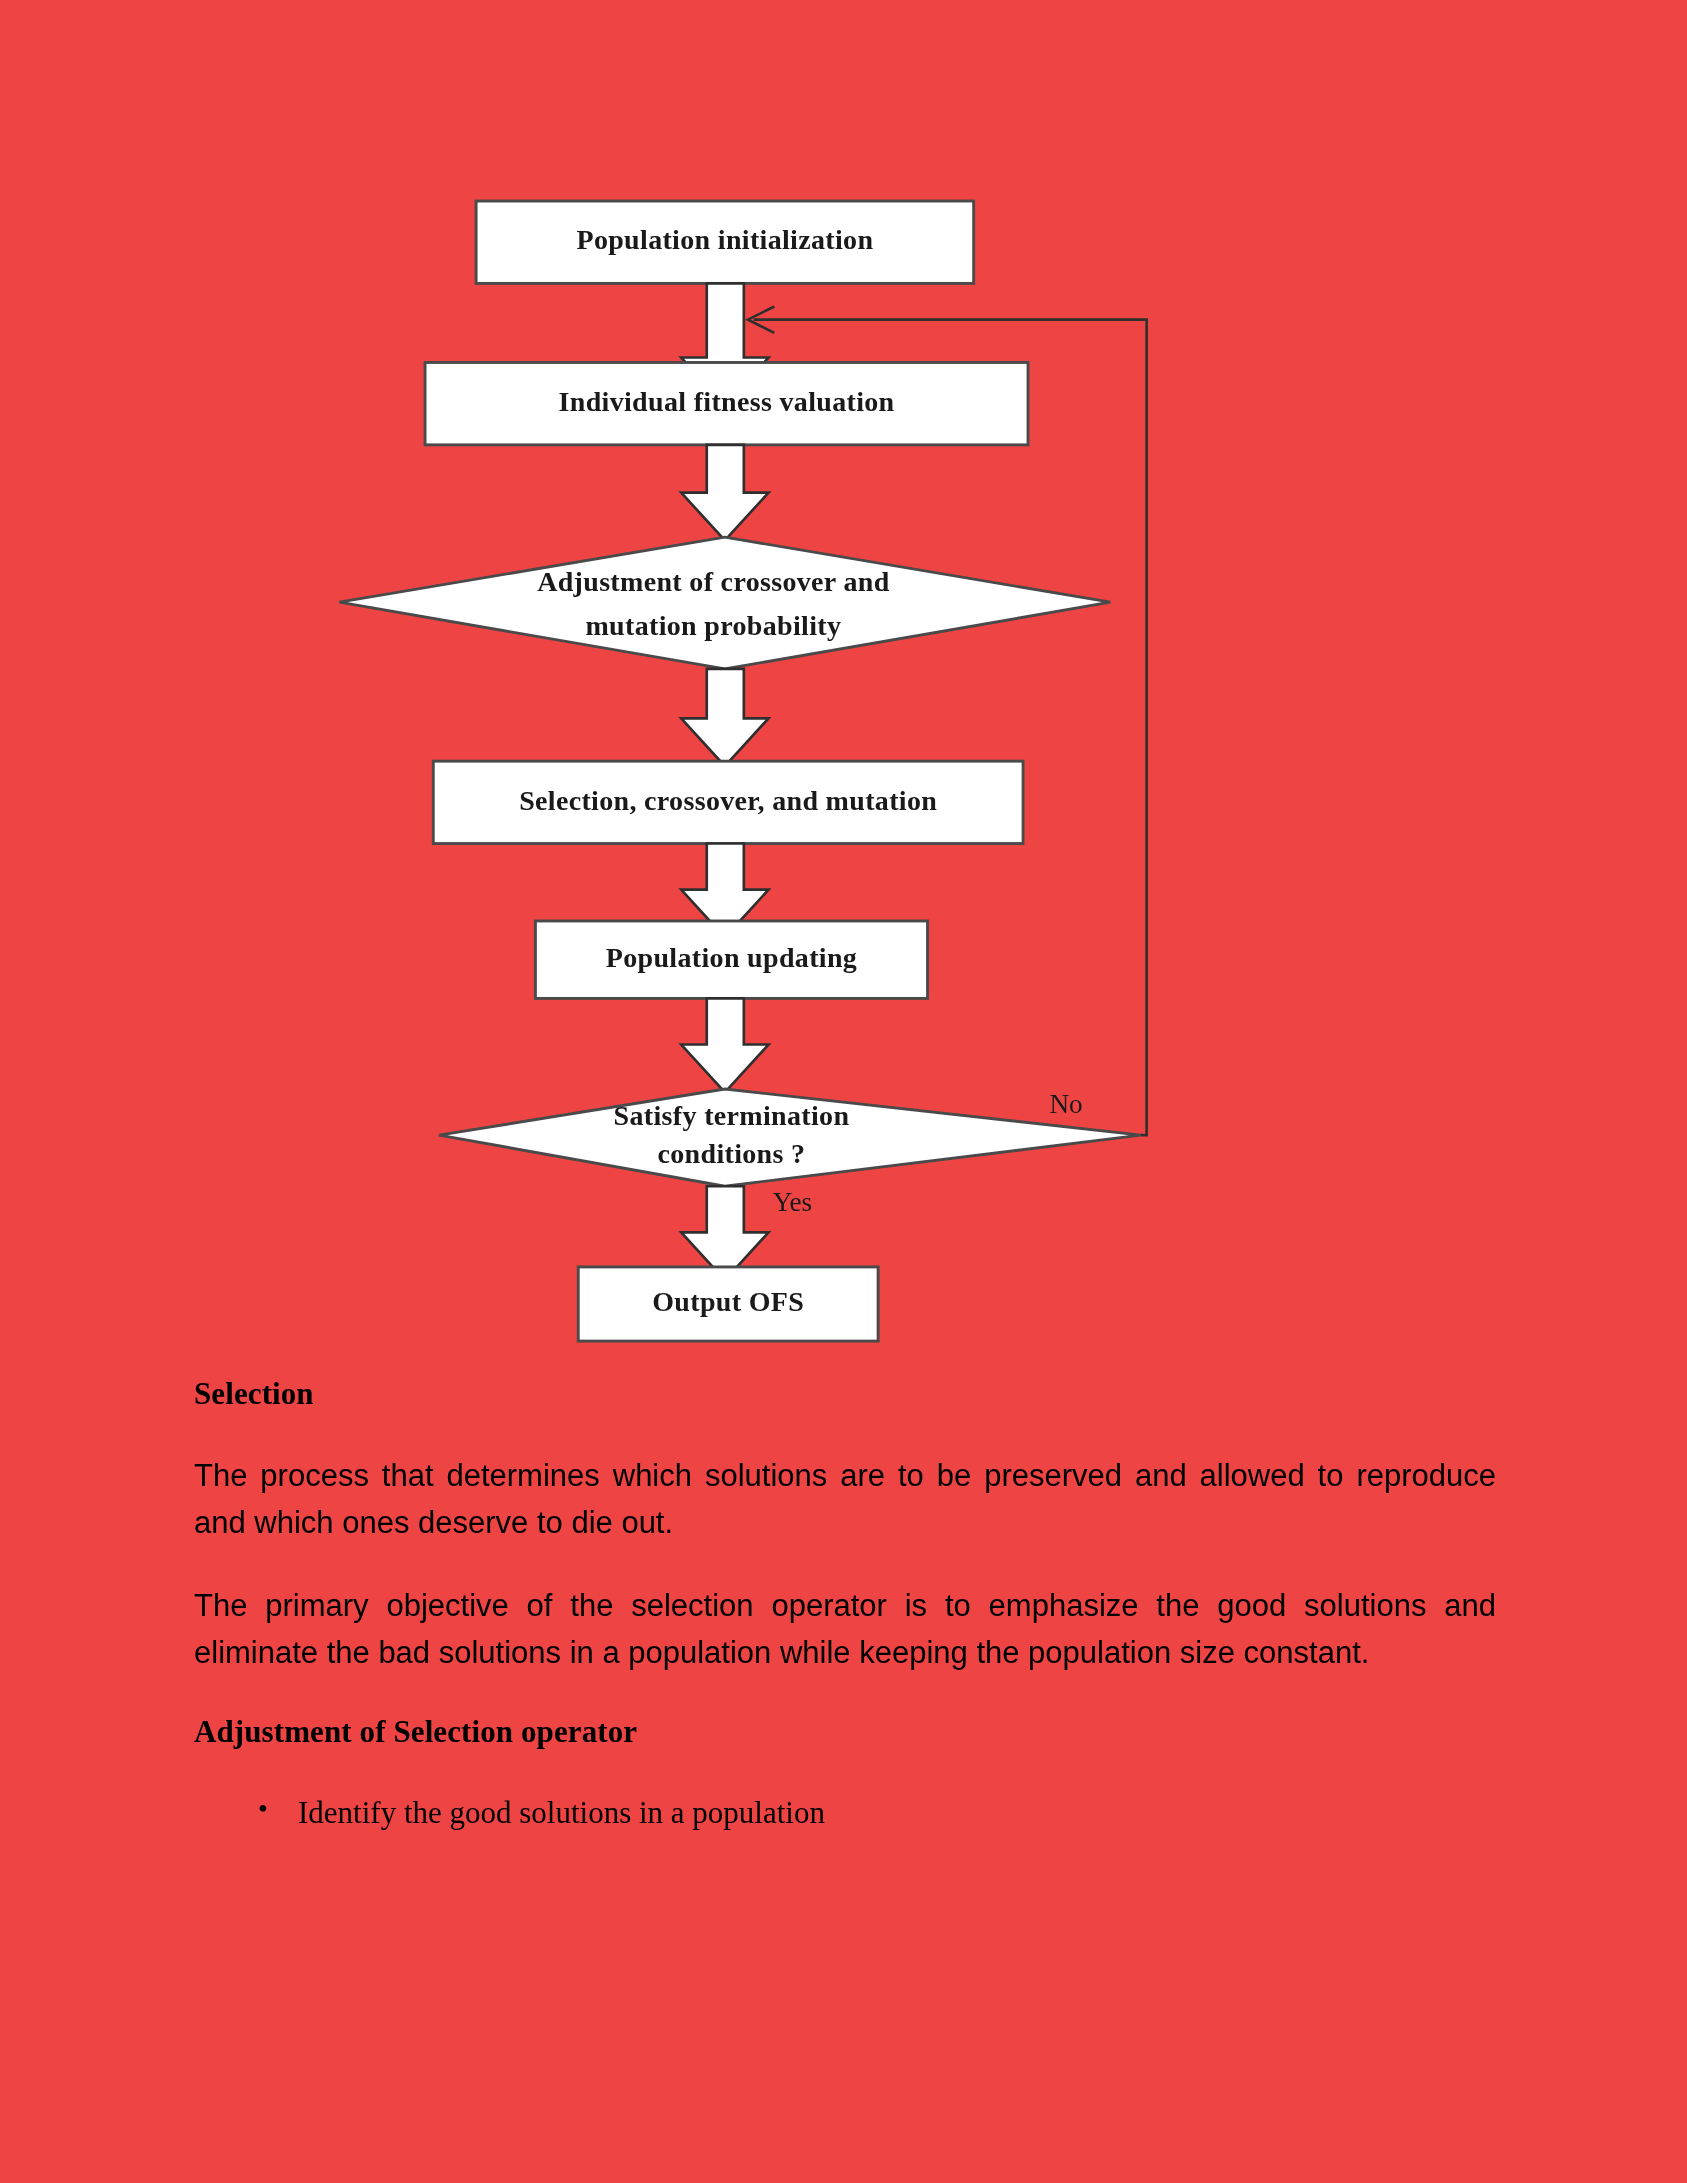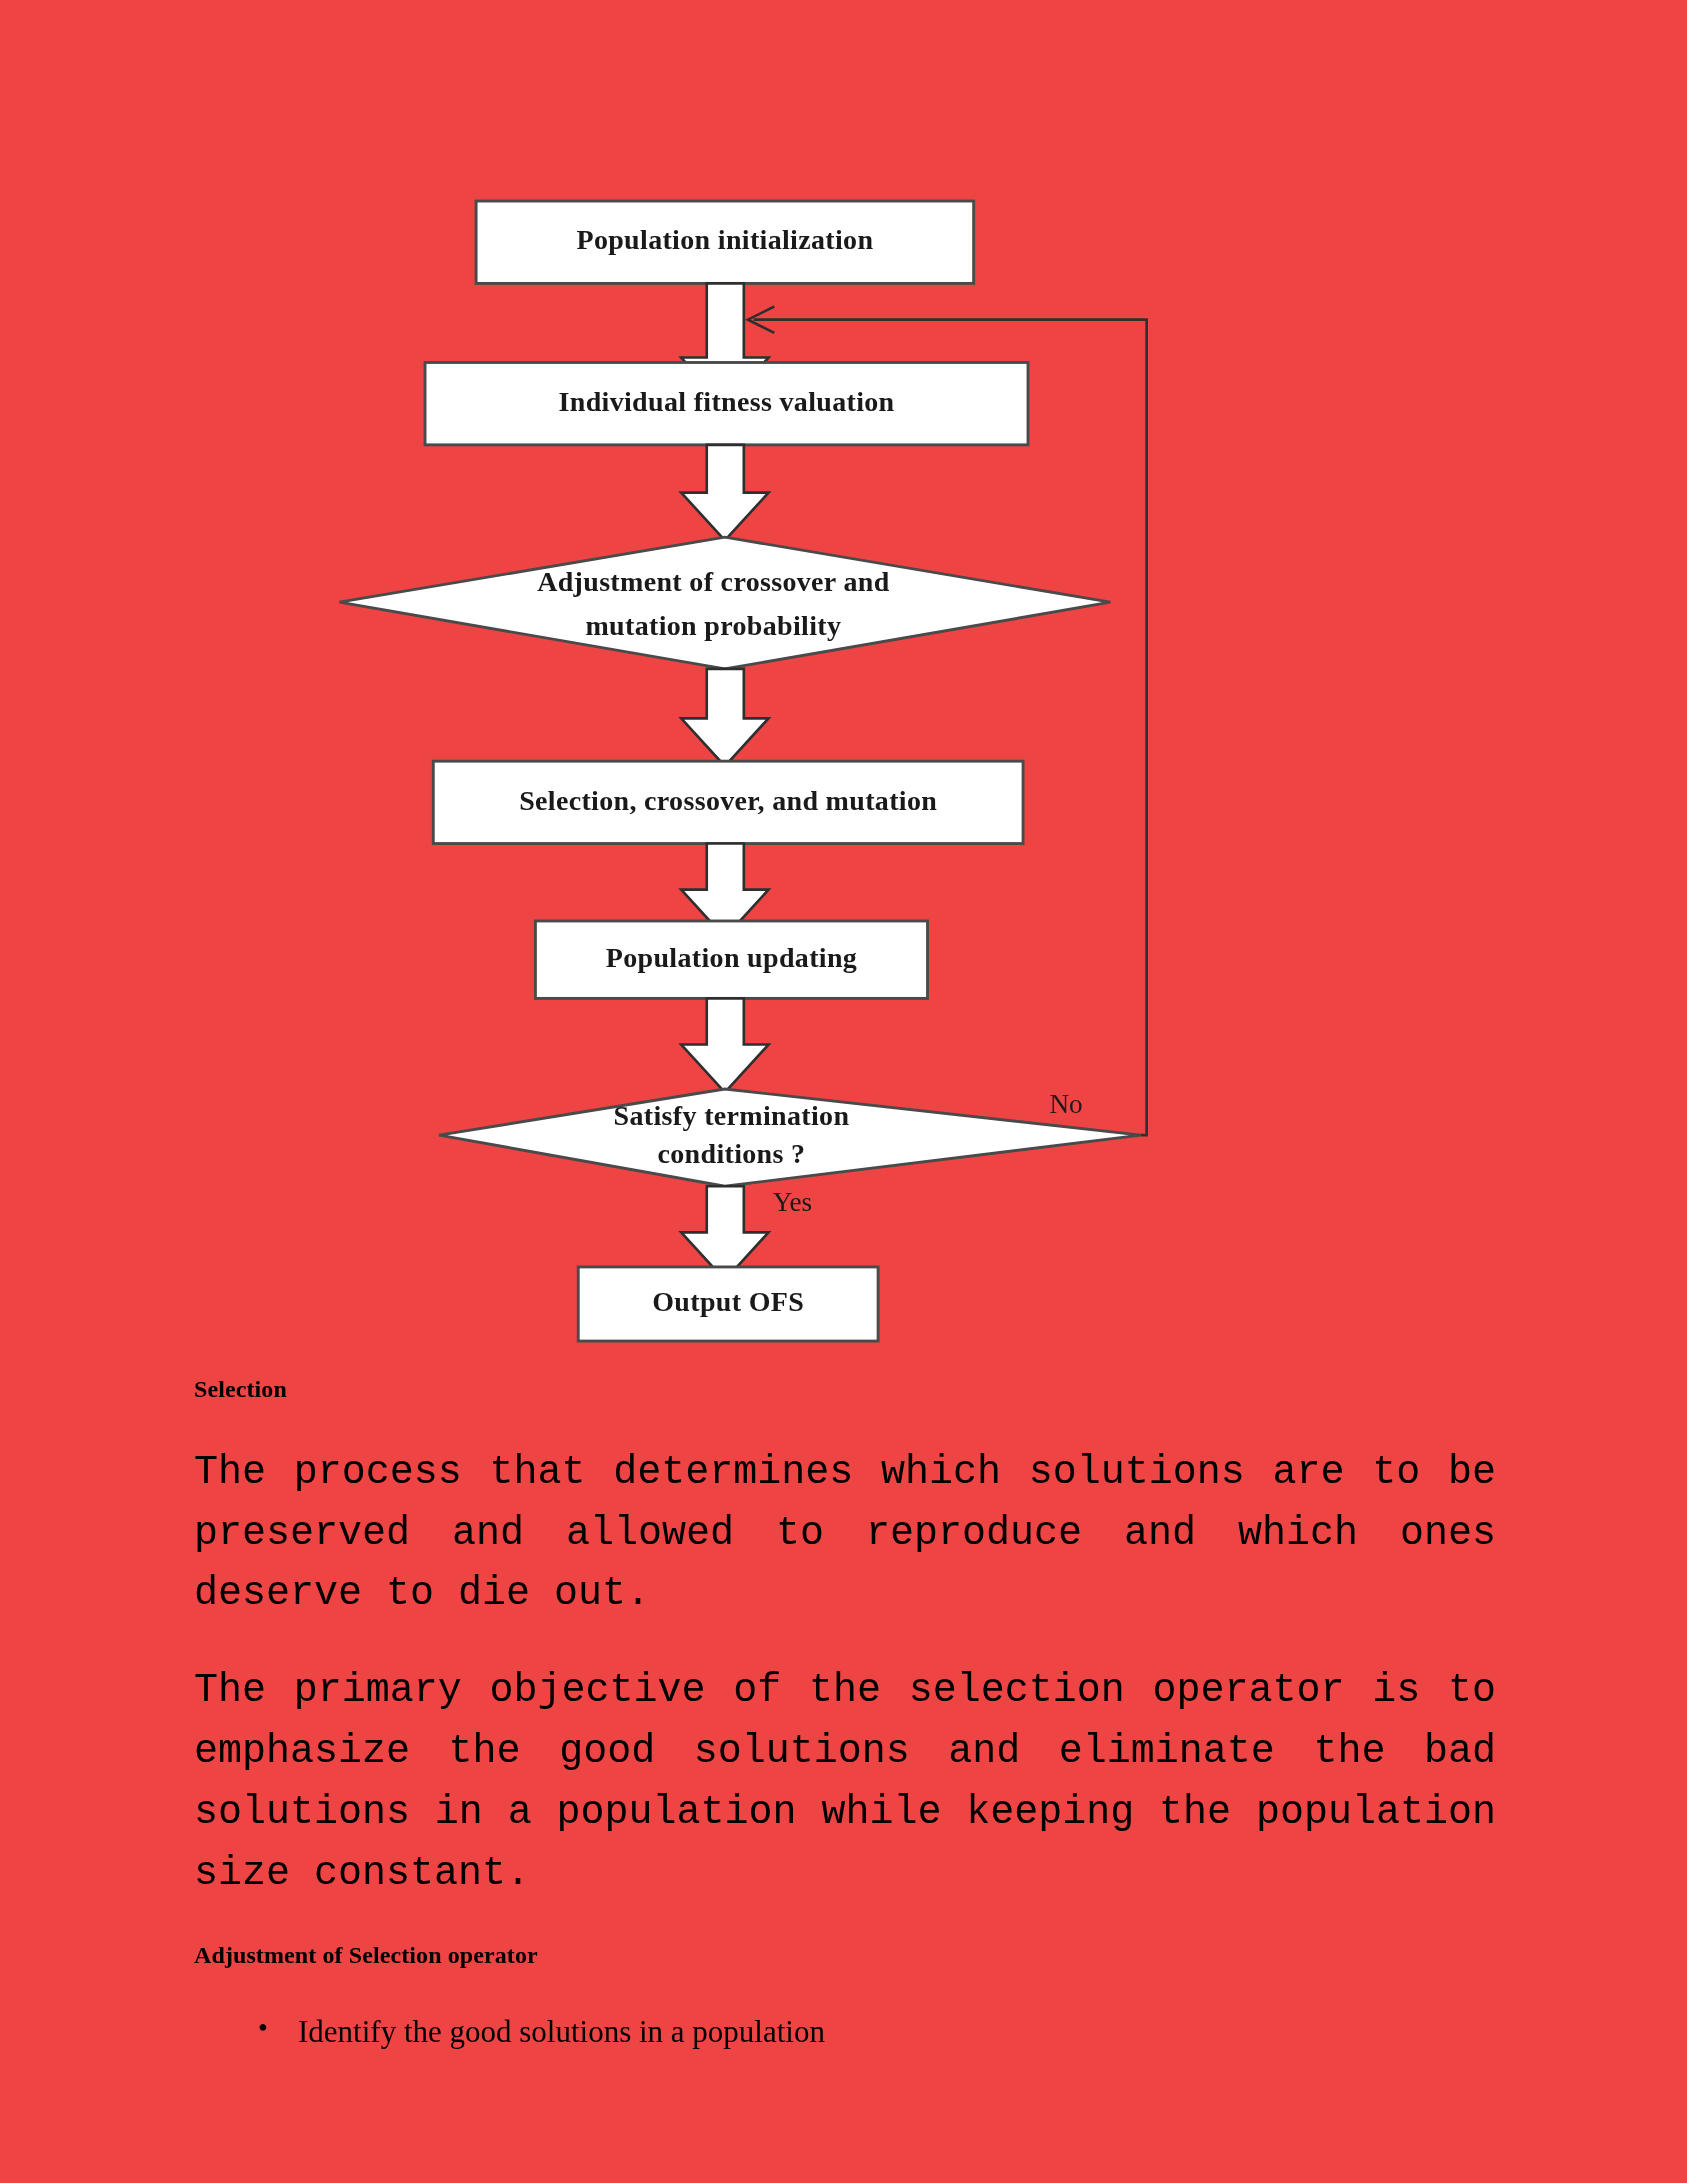--- a/index.html
+++ b/index.html
@@ -76,29 +76,29 @@
 
   
   .content {
     position: absolute;
     left: 194px;
     top: 1374px;
     width: 1302px;
   }
   .h-bold {
     font-family: "Liberation Serif", "DejaVu Serif", serif;
-    font-size: 24px;
+    font-size: 31px;
     font-weight: 700;
     line-height: 1.28;
     margin: 0 0 38px 0;
     letter-spacing: 0.1px;
   }
   .para {
-    font-family: Liberation Mono, monospace;
-    font-size: 40px;
+    font-family: Liberation Sans, sans-serif;
+    font-size: 31px;
     font-weight: 400;
     line-height: 1.52;
     margin: 0 0 36px 0;
     text-align: justify;
     text-justify: inter-word;
   }
   .para.noj {
     text-align: left;
   }
   .bullet-list {

